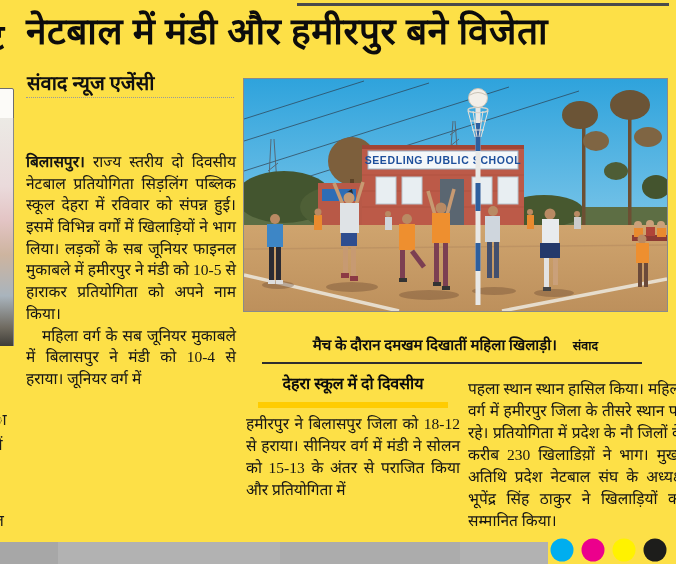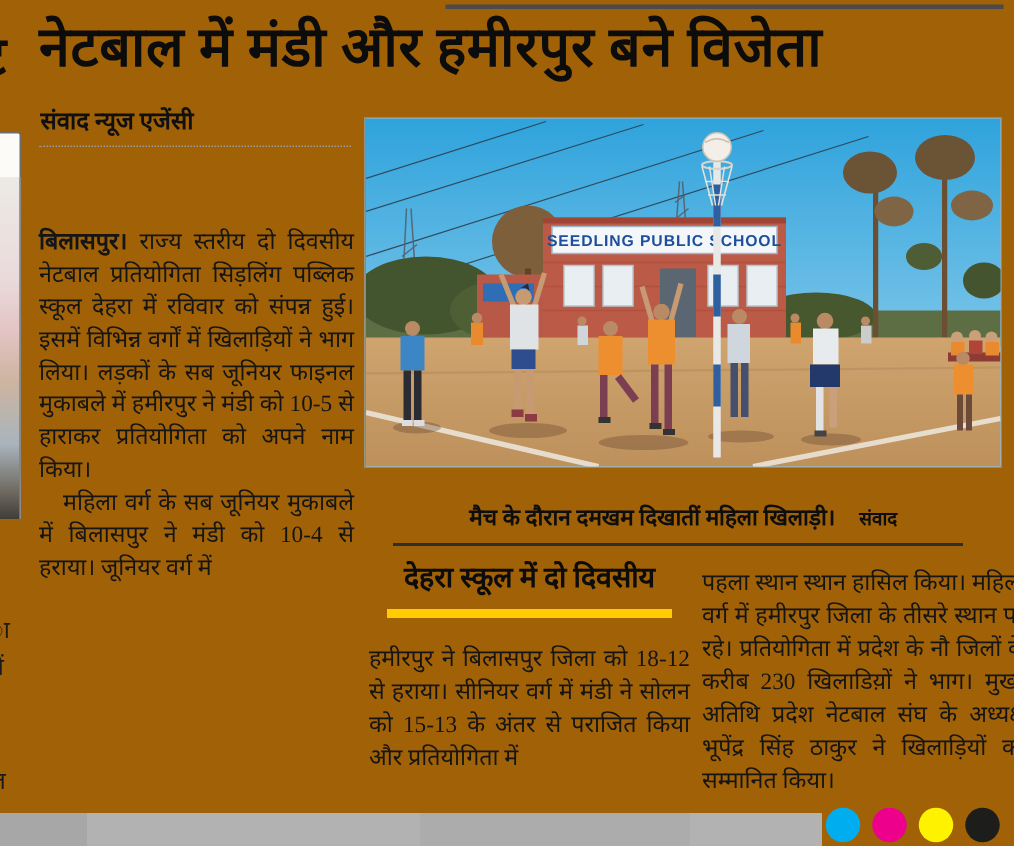--- a/index.html
+++ b/index.html
@@ -1,28 +1,28 @@
 <!DOCTYPE html>
 <html><head>
 <meta charset="utf-8">
 <style>
   html,body { margin:0; padding:0; background:#d8d8d8; }
   .page {
     position:relative; width:676px; height:564px; margin:0 auto;
-    background:#a16207; overflow:hidden;
+    background:#fde047; overflow:hidden;
     font-family:"Liberation Serif","DejaVu Serif",serif;
     color:#151515;
   }
   .top-rule { position:absolute; left:297px; top:3px; width:372px; height:3px; background:#4b4b4b; }
 
   .headline {
     position:absolute; left:26px; top:4px; width:650px;
     font-size:37px; font-weight:700; color:#0c0c0c; white-space:nowrap; letter-spacing:0.5px;
   }
-  .byline { position:absolute; left:27px; top:69px; font-size:16px; font-weight:700; color:#101010; }
+  .byline { position:absolute; left:27px; top:69px; font-size:20px; font-weight:700; color:#101010; }
   .byline-rule { position:absolute; left:26px; top:97px; width:208px; border-top:1px dotted #9a9a9a; }
 
   .col-left {
     position:absolute; left:26px; top:103px; width:210px;
     font-size:15.5px; line-height:1.4; text-align:justify;margin-top:48px;
   }
   .col-left p { margin:0; }
   .col-left p + p { text-indent:16px; }
   .lead { font-weight:700; }
 
@@ -33,23 +33,23 @@
   .photo-frame svg { display:block; }
 
   .caption {
     position:absolute; left:243px; top:334px; width:425px; text-align:center;
     font-size:15px; font-weight:700; color:#0e0e0e; white-space:nowrap;
   }
   .caption .credit { font-size:12.5px; margin-left:16px; }
   .caption-rule { position:absolute; left:262px; top:362px; width:380px; height:2px; background:#2e2e2e; }
 
   .col-mid { position:absolute; left:246px; top:374px; width:214px; }
-  .subhead { text-align:center; font-size:19px; font-weight:700; line-height:1.3; color:#0c0c0c; }
+  .subhead { text-align:center; font-size:16px; font-weight:700; line-height:1.3; color:#0c0c0c; }
   .yellow-bar { display:block; margin:7px auto 0 auto; }
-  .mid-body { margin-top:17px; font-size:15.5px; line-height:1.42; text-align:justify; }
+  .mid-body { margin-top:5px; font-size:15.5px; line-height:1.42; text-align:justify; }
 
   .col-right {
     position:absolute; left:468px; top:378px; width:216px;
     font-size:15.5px; line-height:1.42; text-align:justify;
   }
 
   .bottom-bar { position:absolute; left:0; top:542px; width:548px; height:22px; background:#b2b2b2; }
   .bar-seg-a { position:absolute; left:0; top:0; width:58px; height:22px; background:#a7a7a7; }
   .bar-seg-b { position:absolute; left:280px; top:0; width:180px; height:22px; background:#acacac; }
   .dots { position:absolute; left:548px; top:536px; }

